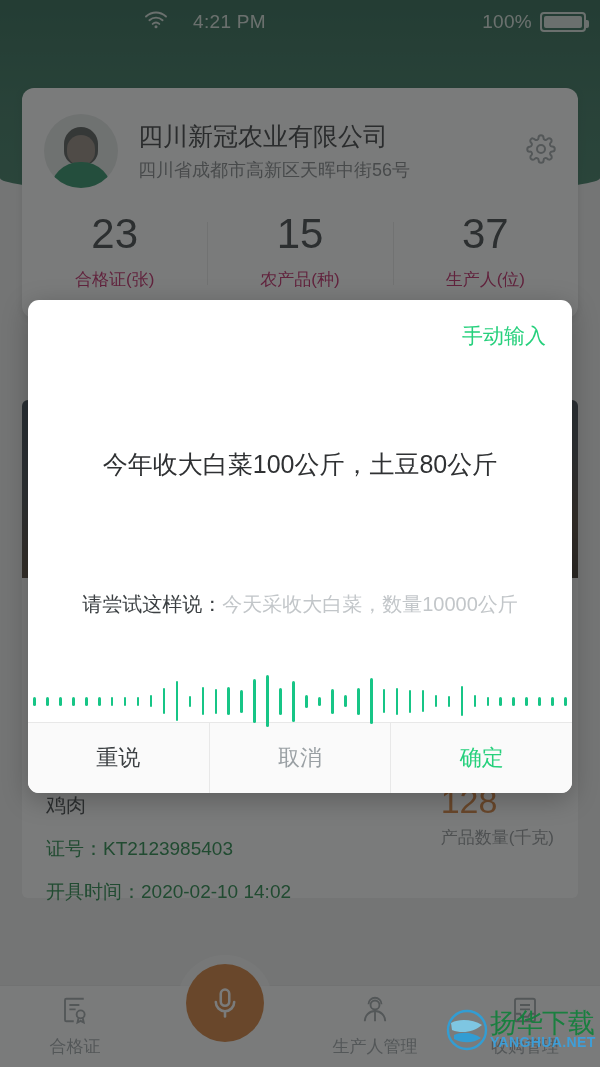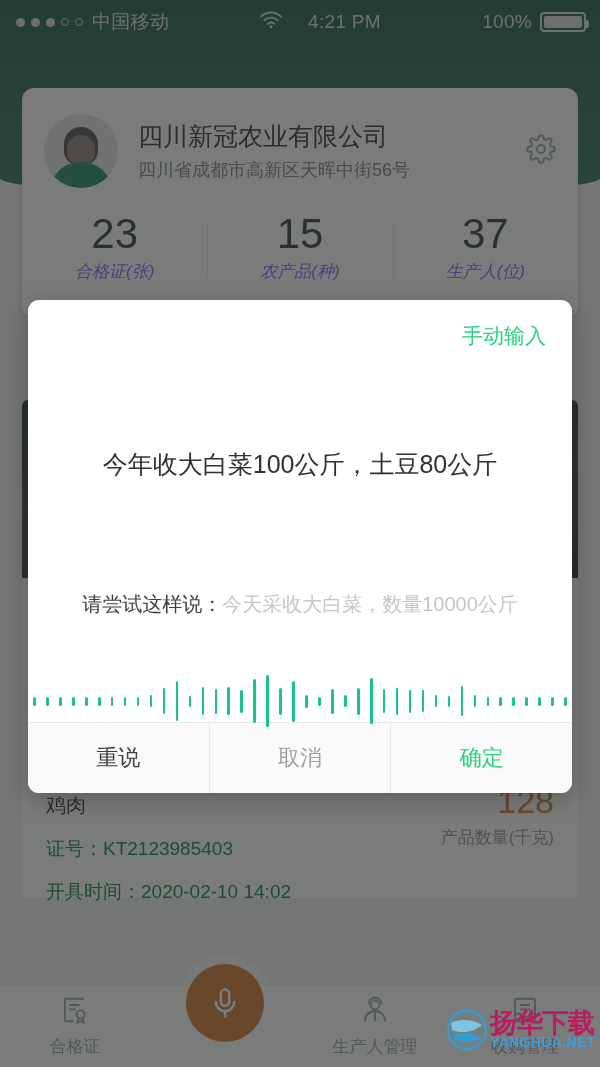--- a/index.html
+++ b/index.html
@@ -50,35 +50,35 @@
   .avatar .body { position:absolute; left:50%; bottom:-4px; transform:translateX(-50%);
     width:62px; height:30px; border-radius:30px 30px 0 0; background:#1f8a5d; }
   .cc-txt { margin-left:20px; }
   .cc-name { font-size:25px; color:#2f3133; line-height:1.35; }
   .cc-addr { font-size:18px; color:#7b7f82; margin-top:5px; }
   .gear { position:absolute; right:22px; top:46px; width:30px; height:30px; }
   .cc-stats { display:flex; margin-top:24px; }
   .stat { flex:1; text-align:center; position:relative; }
   .stat + .stat::before { content:""; position:absolute; left:0; top:10px; bottom:6px; width:1px; background:#e8e8e8; }
   .stat-num { font-size:42px; color:#33373a; line-height:1.05; font-weight:400; }
-  .stat-lbl { font-size:17px; color:#8b5cf6; margin-top:4px;font-style:italic; }
+  .stat-lbl { font-size:17px; color:#be185d; margin-top:12px; }
 
   .photo-card {
     position:absolute; left:22px; top:400px; width:556px; height:178px;
     background:linear-gradient(175deg,#2a3744 0%,#3a4149 40%,#4a3a2c 75%,#33281e 100%);
     border-radius:6px 6px 0 0;
   }
   .cert-card {
     position:absolute; left:22px; top:578px; width:556px; height:320px;
     background:#fff; border-radius:0 0 6px 6px;
   }
   .cert-inner { padding:18px 24px; position:relative; height:100%; }
   .cert-title { font-size:20px; color:#33373a; margin-top:196px; }
   .cert-line { font-size:19px; color:#15803d; margin-top:17px; }
-  .cert-right { position:absolute; right:24px; top:206px; text-align:right; }
+  .cert-right { position:absolute; right:24px; top:206px; text-align:left; }
   .cert-qty { font-size:34px; color:#d2782f; line-height:1; }
   .cert-qty-lbl { font-size:17px; color:#8b8f92; margin-top:8px; }
 
   .tabbar {
     position:absolute; left:0; bottom:0; width:600px; height:82px;
     background:#ffffff; border-top:1px solid #e6e6e6; display:flex;
   }
   .tab { flex:1; display:flex; flex-direction:column; align-items:center; justify-content:center; gap:6px; }
   .tab-lbl { font-size:17px; color:#9aa0a4; }
   .tab.mic { position:relative; }
@@ -124,43 +124,33 @@
     flex:1; display:flex; align-items:center; justify-content:center;
     font-size:22px; background:none; border:none; font-family:inherit; cursor:pointer;
   }
   .dlg-btn + .dlg-btn { border-left:1px solid #e8e8e8; }
   .btn-cancel { color:#9aa0a4; }
   .btn-redo   { color:#3c4043; }
   .btn-ok     { color:#26d07c; }
 
   
   .wm { position:absolute; right:4px; bottom:8px; width:150px; height:56px; opacity:.95; }
-  .wm-txt { position:absolute; left:44px; top:2px; font-size:27px; font-weight:bold; color:#be185d; letter-spacing:-1px;}
+  .wm-txt { position:absolute; left:44px; top:2px; font-size:27px; font-weight:normal; color:#15803d; letter-spacing:-1px;}
   .wm-sub { position:absolute; left:44px; top:31px; font-size:14px; font-weight:bold; color:#3ba0dc; letter-spacing:.4px;}
 </style>
 </head>
 <body>
 
 <div id="app">
 
   <div id="bg">
 
     <div class="hdr-green"></div>
 
     <div class="statusbar">
-      <div class="sb-left">
-        <span class="sig">
-          <i></i>
-            <i></i>
-            <i></i>
-            <i class="off"></i>
-            <i class="off"></i>
-        </span>
-        <span>中国移动</span>
-      </div>
       <div class="sb-mid">
         <span>
           <svg width="24" height="18" viewBox="0 0 24 18" fill="none">
             <path d="M2 5.5C5 2.8 8.4 1.5 12 1.5s7 1.3 10 4" stroke="#d7e3dd" stroke-width="1.9" stroke-linecap="round"></path>
             <path d="M5.4 9.2C7.3 7.5 9.6 6.6 12 6.6s4.7.9 6.6 2.6" stroke="#d7e3dd" stroke-width="1.9" stroke-linecap="round"></path>
             <path d="M8.7 12.9c1-.9 2.1-1.4 3.3-1.4s2.3.5 3.3 1.4" stroke="#d7e3dd" stroke-width="1.9" stroke-linecap="round"></path>
             <circle cx="12" cy="15.8" r="1.5" fill="#d7e3dd"></circle>
           </svg>
         </span>
         <span>4:21 PM</span>

